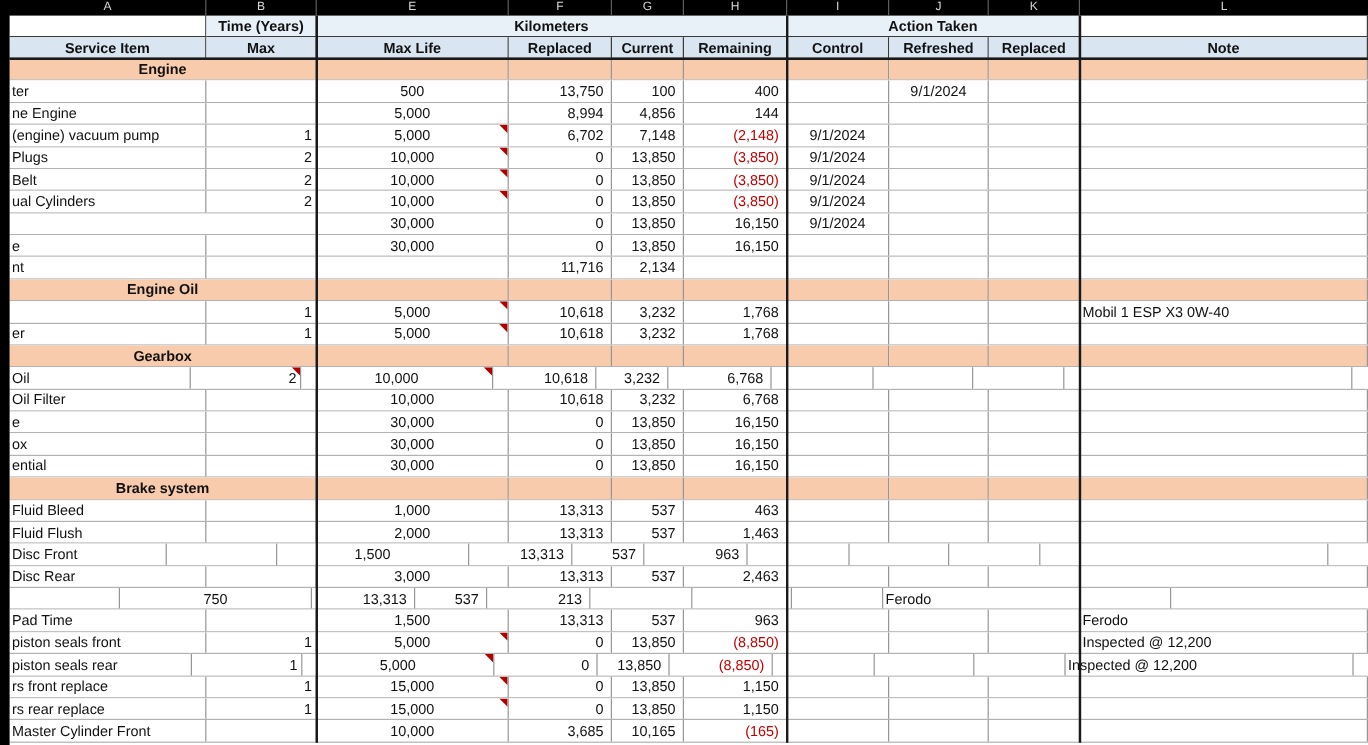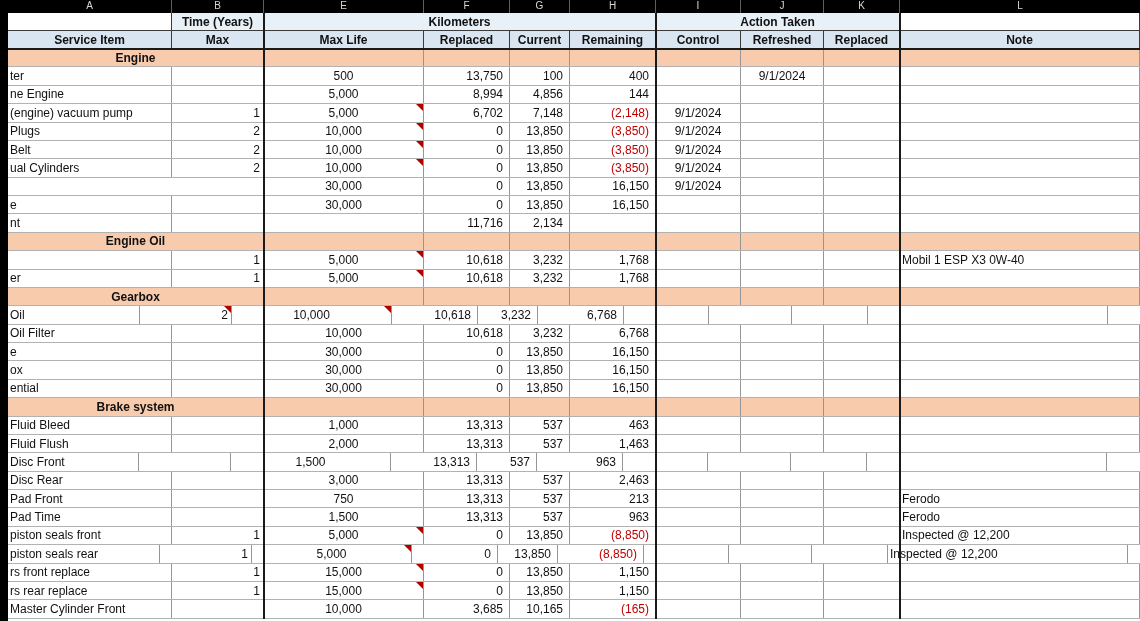--- a/index.html
+++ b/index.html
@@ -229,21 +229,21 @@
         <div class="cell" style="width: 160px;"></div>
         <div class="cell" style="width: 86px;"></div>
         <div class="cell" style="width: 60px;"></div>
         <div class="cell" style="width: 86px;"></div>
         <div class="cell" style="width: 85px;"></div>
         <div class="cell" style="width: 83px;"></div>
         <div class="cell" style="width: 76px;"></div>
         <div class="cell" style="width: 240px;"></div>
       </div>
       <div class="trow">
-        <div class="cell al" style="width: 132px;">Oil</div>
+        <div class="cell al" style="width: 151px;">Oil</div>
         <div class="cell arb" style="width: 92px;">2<span class="tri"></span></div>
         <div class="cell ac" style="width: 160px;">10,000<span class="tri"></span></div>
         <div class="cell ar" style="width: 86px;">10,618</div>
         <div class="cell ar" style="width: 60px;">3,232</div>
         <div class="cell ar" style="width: 86px;">6,768</div>
         <div class="cell ac" style="width: 85px;"></div>
         <div class="cell ac" style="width: 83px;"></div>
         <div class="cell ac" style="width: 76px;"></div>
         <div class="cell al" style="width: 240px;"></div>
       </div>
@@ -348,21 +348,20 @@
         <div class="cell ac" style="width: 160px;">3,000</div>
         <div class="cell ar" style="width: 86px;">13,313</div>
         <div class="cell ar" style="width: 60px;">537</div>
         <div class="cell ar" style="width: 86px;">2,463</div>
         <div class="cell ac" style="width: 85px;"></div>
         <div class="cell ac" style="width: 83px;"></div>
         <div class="cell ac" style="width: 76px;"></div>
         <div class="cell al" style="width: 240px;"></div>
       </div>
       <div class="trow">
-        <div class="cell al" style="width: 164px;">Pad Front</div>
         <div class="cell arb" style="width: 92px;"></div>
         <div class="cell ac" style="width: 160px;">750</div>
         <div class="cell ar" style="width: 86px;">13,313</div>
         <div class="cell ar" style="width: 60px;">537</div>
         <div class="cell ar" style="width: 86px;">213</div>
         <div class="cell ac" style="width: 85px;"></div>
         <div class="cell ac" style="width: 83px;"></div>
         <div class="cell ac" style="width: 76px;"></div>
         <div class="cell al" style="width: 240px;">Ferodo</div>
       </div>

